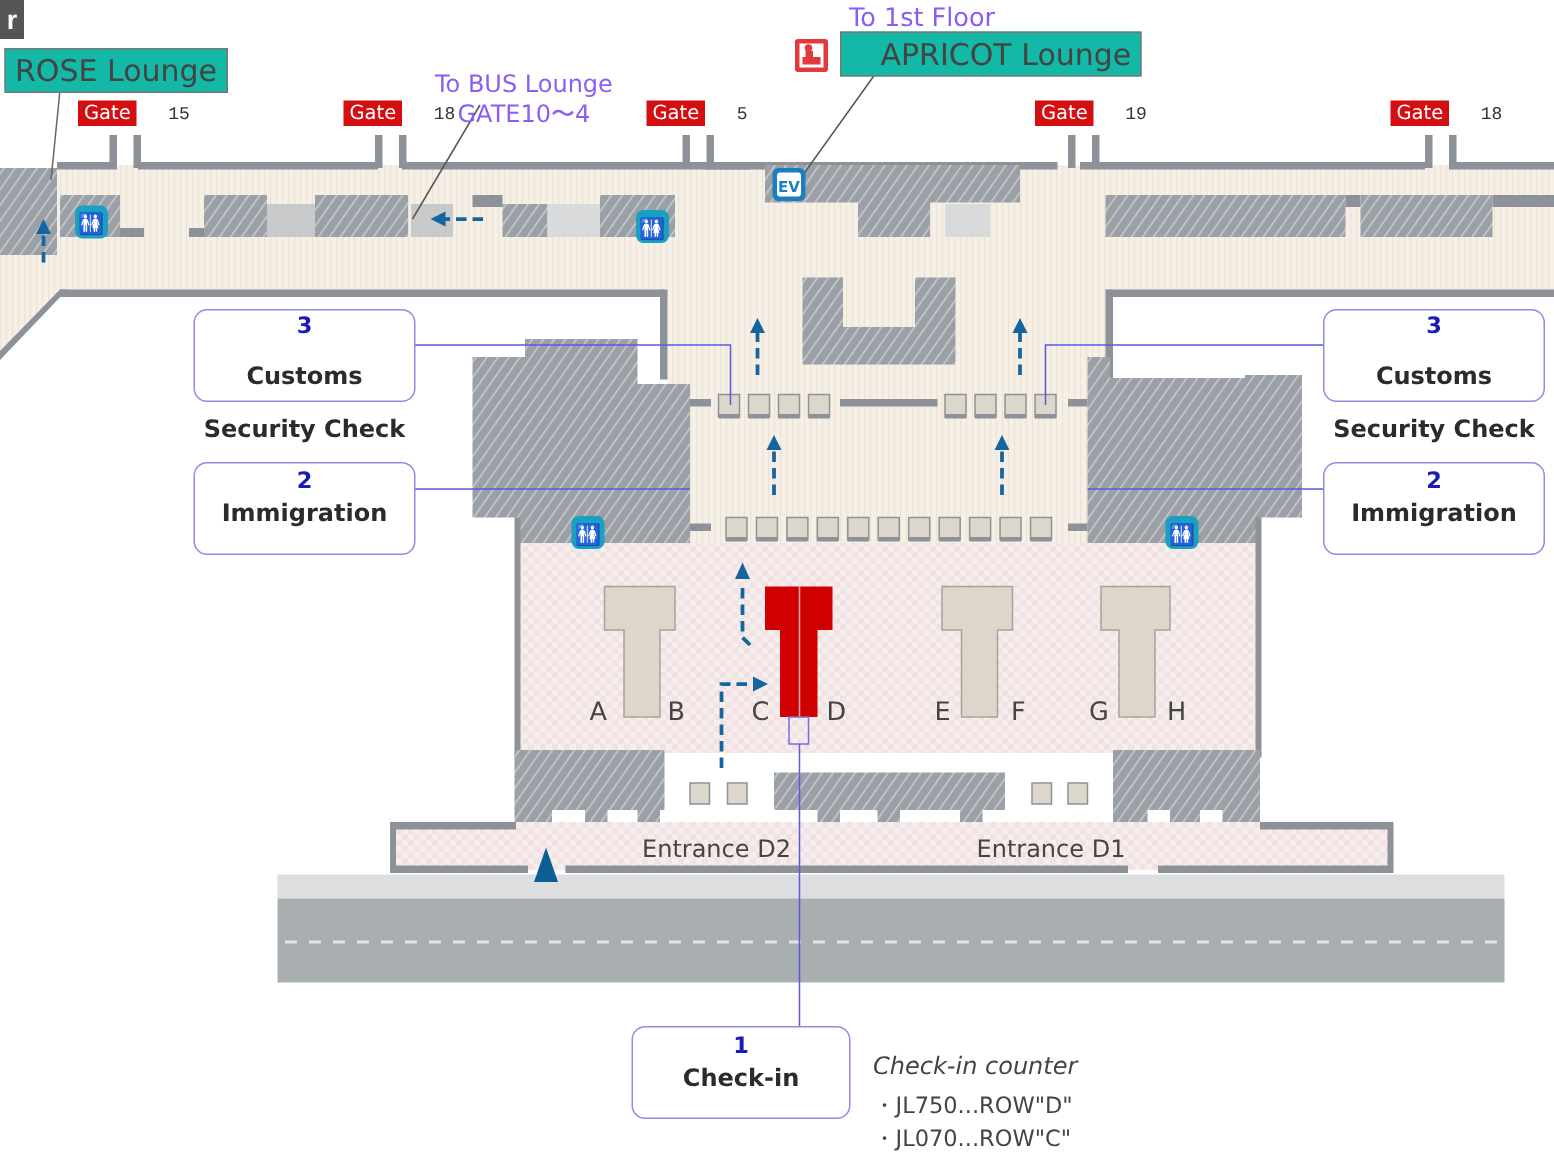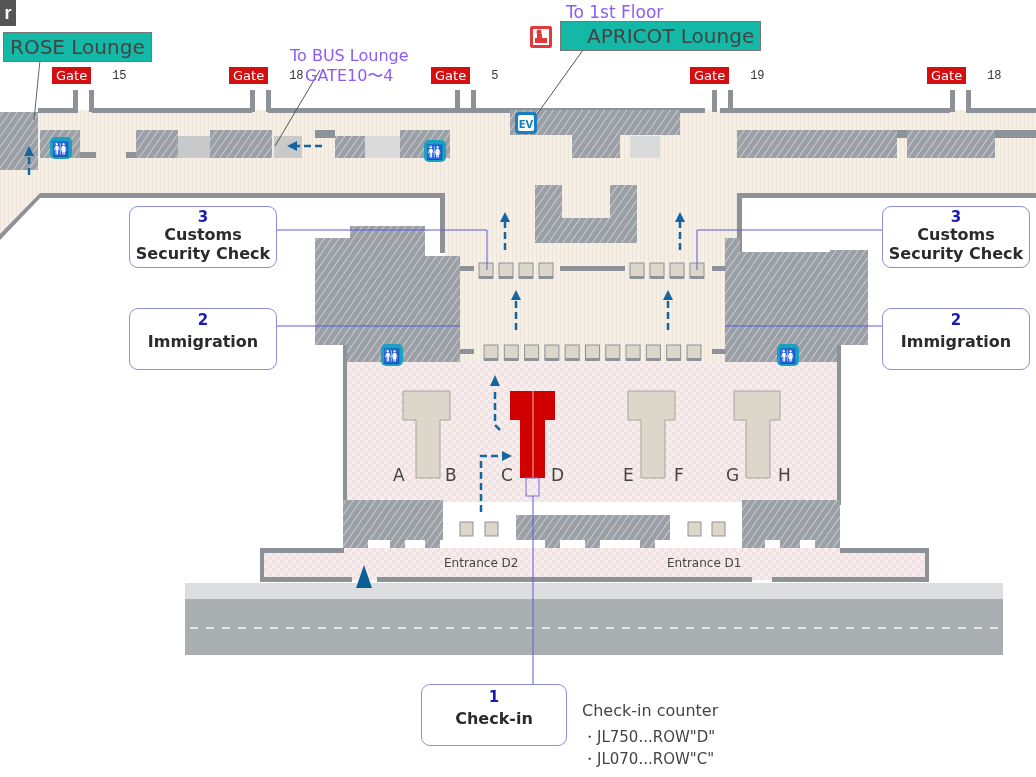--- a/index.html
+++ b/index.html
@@ -14,25 +14,25 @@
                 font-family:"DejaVu Sans", sans-serif; }
   .gate { position:absolute; display:flex; align-items:center; gap:21px; }
   .gate .tag { background:#d30f12; color:#fff; font-size:13px; line-height:17px; padding:0 4px;
                font-family:"DejaVu Sans", sans-serif; }
   .gate .num { font-size:12px; color:#333; font-family:Liberation Mono, monospace; }
   .note { position:absolute; color:#8b5cf6; font-size:16px; text-align:center; line-height:20px;
           font-family:"DejaVu Sans", sans-serif; white-space:nowrap; }
   .step-box { position:absolute; border:1.5px solid #8e8ee0; border-radius:9px; background:#fff;
               text-align:center; font-family:"DejaVu Sans", sans-serif; }
   .step-box .n { color:#1a1ab8; font-weight:bold; font-size:15px; line-height:16px; margin-top:2px; }
-  .step-box .t { color:#2b2b2b; font-weight:bold; font-size:16px; line-height:19px; }
+  .step-box .t { color:#2b2b2b; font-weight:bold; font-size:16px; line-height:19px;margin-top:16px; }
   .counter-letter { position:absolute; font-size:17px; color:#444; font-family:"DejaVu Sans", sans-serif; }
-  .entrance { position:absolute; font-size:12px; color:#444; font-family:"DejaVu Sans", sans-serif;margin-left:16px; }
+  .entrance { position:absolute; font-size:16px; color:#444; font-family:"DejaVu Sans", sans-serif; }
   .checkin-info { position:absolute; left:582px; top:700px; font-family:"DejaVu Sans", sans-serif; color:#444; }
-  .checkin-info .h { font-size:16px; line-height:22px; }
+  .checkin-info .h { font-size:16px; line-height:22px;font-style:italic; }
   .checkin-info .r { font-size:15px; line-height:22px; }
 </style>
 </head>
 <body>
 
 <svg id="map" width="1036" height="777" viewBox="0 0 1036 777">
   <defs>
     <pattern id="hatch" width="6" height="6" patternUnits="userSpaceOnUse" patternTransform="rotate(35)">
       <rect width="6" height="6" fill="#9aa0a6"></rect>
       <line x1="0" y1="0" x2="0" y2="6" stroke="#c9ccd0" stroke-width="2"></line>

